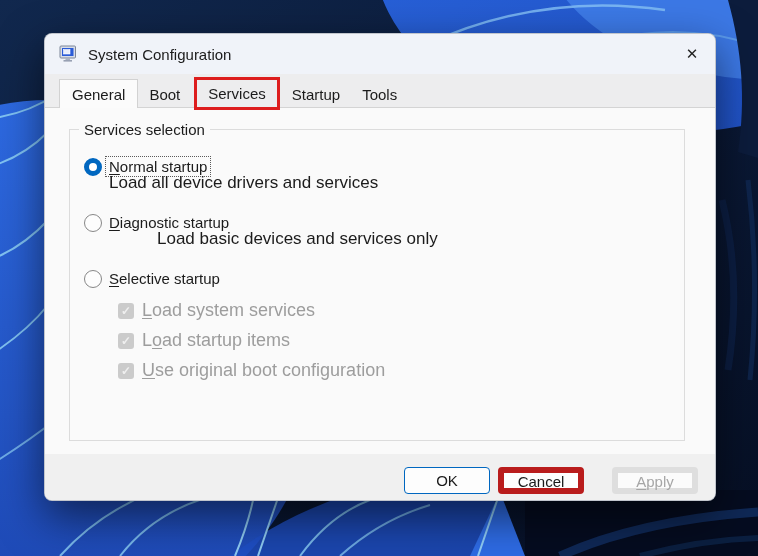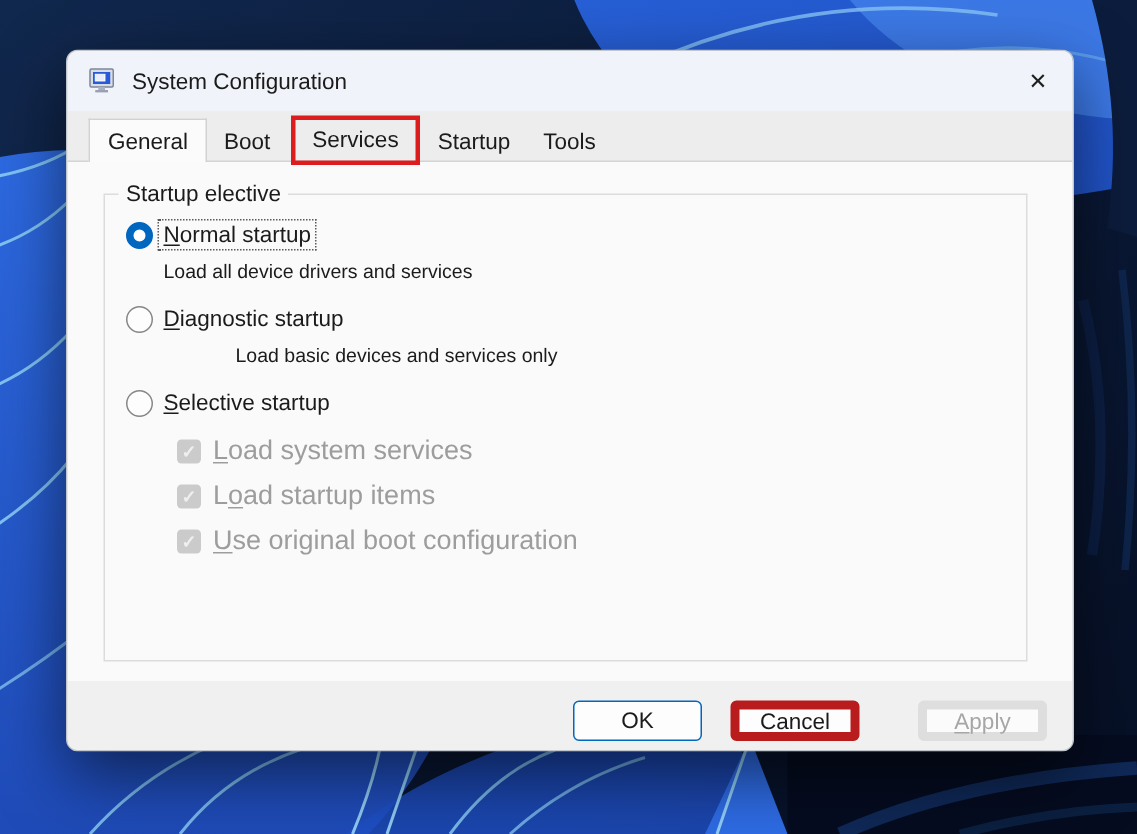--- a/index.html
+++ b/index.html
@@ -26,34 +26,34 @@
   .tab { height:26px; padding:0 11px; display:flex; align-items:center; font-size:15px; color:#1b1b1b; white-space:nowrap; }
   .tab.active { height:29px; background:#fbfbfb; border:1px solid #d2d2d2; border-bottom:none; margin-bottom:-1px; padding:0 12px; position:relative; z-index:2; }
   .annotation { border:3px solid #dd1d1d; margin:0 1px -3px 3px; position:relative; z-index:3; display:flex; align-items:flex-end;justify-content:flex-end; }
   .annotation .tab { height:27px; }
 
   
   .page { flex:1 1 auto; background:#fafafa; position:relative; }
   .groupbox { position:absolute; left:24px; top:21px; width:616px; height:312px; border:1px solid #dcdcdc; }
   .legend { position:absolute; top:-9px; left:9px; background:#fafafa; padding:0 5px; font-size:15px; color:#1b1b1b; }
 
-  .row { position:absolute; display:flex; align-items:center; }
+  .row { position:absolute; display:flex; align-items:center;margin-top:10px; }
   .radio { width:18px; height:18px; border-radius:50%; background:#fdfdfd; border:1px solid #878787; flex:0 0 18px; }
   .radio.checked { border:5px solid #0067c0; background:#ffffff; }
   .radiolabel { font-size:15px; color:#1b1b1b; margin-left:4px; padding:1px 3px; }
   .radiolabel.focused { outline:1px dotted #5a5a5a; }
-  .desc { position:absolute; font-size:13px; color:#1b1b1b; }
+  .desc { position:absolute; font-size:17px; color:#1b1b1b; }
   u { text-decoration:underline; text-underline-offset:2px; }
 
   .checkbox { width:16px; height:16px; border-radius:3px; background:#cbcbcb; display:flex; align-items:center; justify-content:center; flex:0 0 16px; }
   .check { color:#efefef; font-size:12px; font-weight:bold; line-height:1; }
   .cblabel { font-size:18px; color:#9d9d9d; margin-left:8px; }
 
   
-  .footer { height:46px; flex:0 0 46px; background:#f0f0f0; display:flex; justify-content:flex-end; gap:19px; padding:13px 17px 0 0; }
+  .footer { height:46px; flex:0 0 46px; background:#f0f0f0; display:flex; justify-content:flex-end; gap:8px; padding:13px 17px 0 0; }
   .btn { width:86px; height:27px; border-radius:4px; border:6px solid #b91c1c; background:#fdfdfd; font-size:15px; color:#1b1b1b; font-family:"Liberation Sans", sans-serif; cursor:default; }
   .btn.primary { border:1.5px solid #0067c0; }
   .btn.disabled { color:#a6a6a6; border-color:#dedede; background:#fbfbfb;margin-left:20px; }
 </style>
 </head>
 <body>
 
 <div class="desktop">
 
   <svg class="wallpaper" width="758" height="556" viewBox="0 0 758 556">
@@ -123,21 +123,21 @@
       <div class="tab">Boot</div>
       <div class="annotation">
         <div class="tab">Services</div>
       </div>
       <div class="tab">Startup</div>
       <div class="tab">Tools</div>
     </div>
 
     <div class="page">
       <div class="groupbox">
-        <span class="legend">Startup elective</span>
+        <span class="legend">Services selection</span>
 
         <div class="row" style="left:14px; top:17px;">
           <span class="radio checked"></span>
           <span class="radiolabel focused"><u>N</u>ormal startup</span>
         </div>
         <div class="desc" style="left:39px; top:43px;">Load all device drivers and services</div>
 
         <div class="row" style="left:14px; top:73px;">
           <span class="radio"></span>
           <span class="radiolabel"><u>D</u>iagnostic startup</span>

